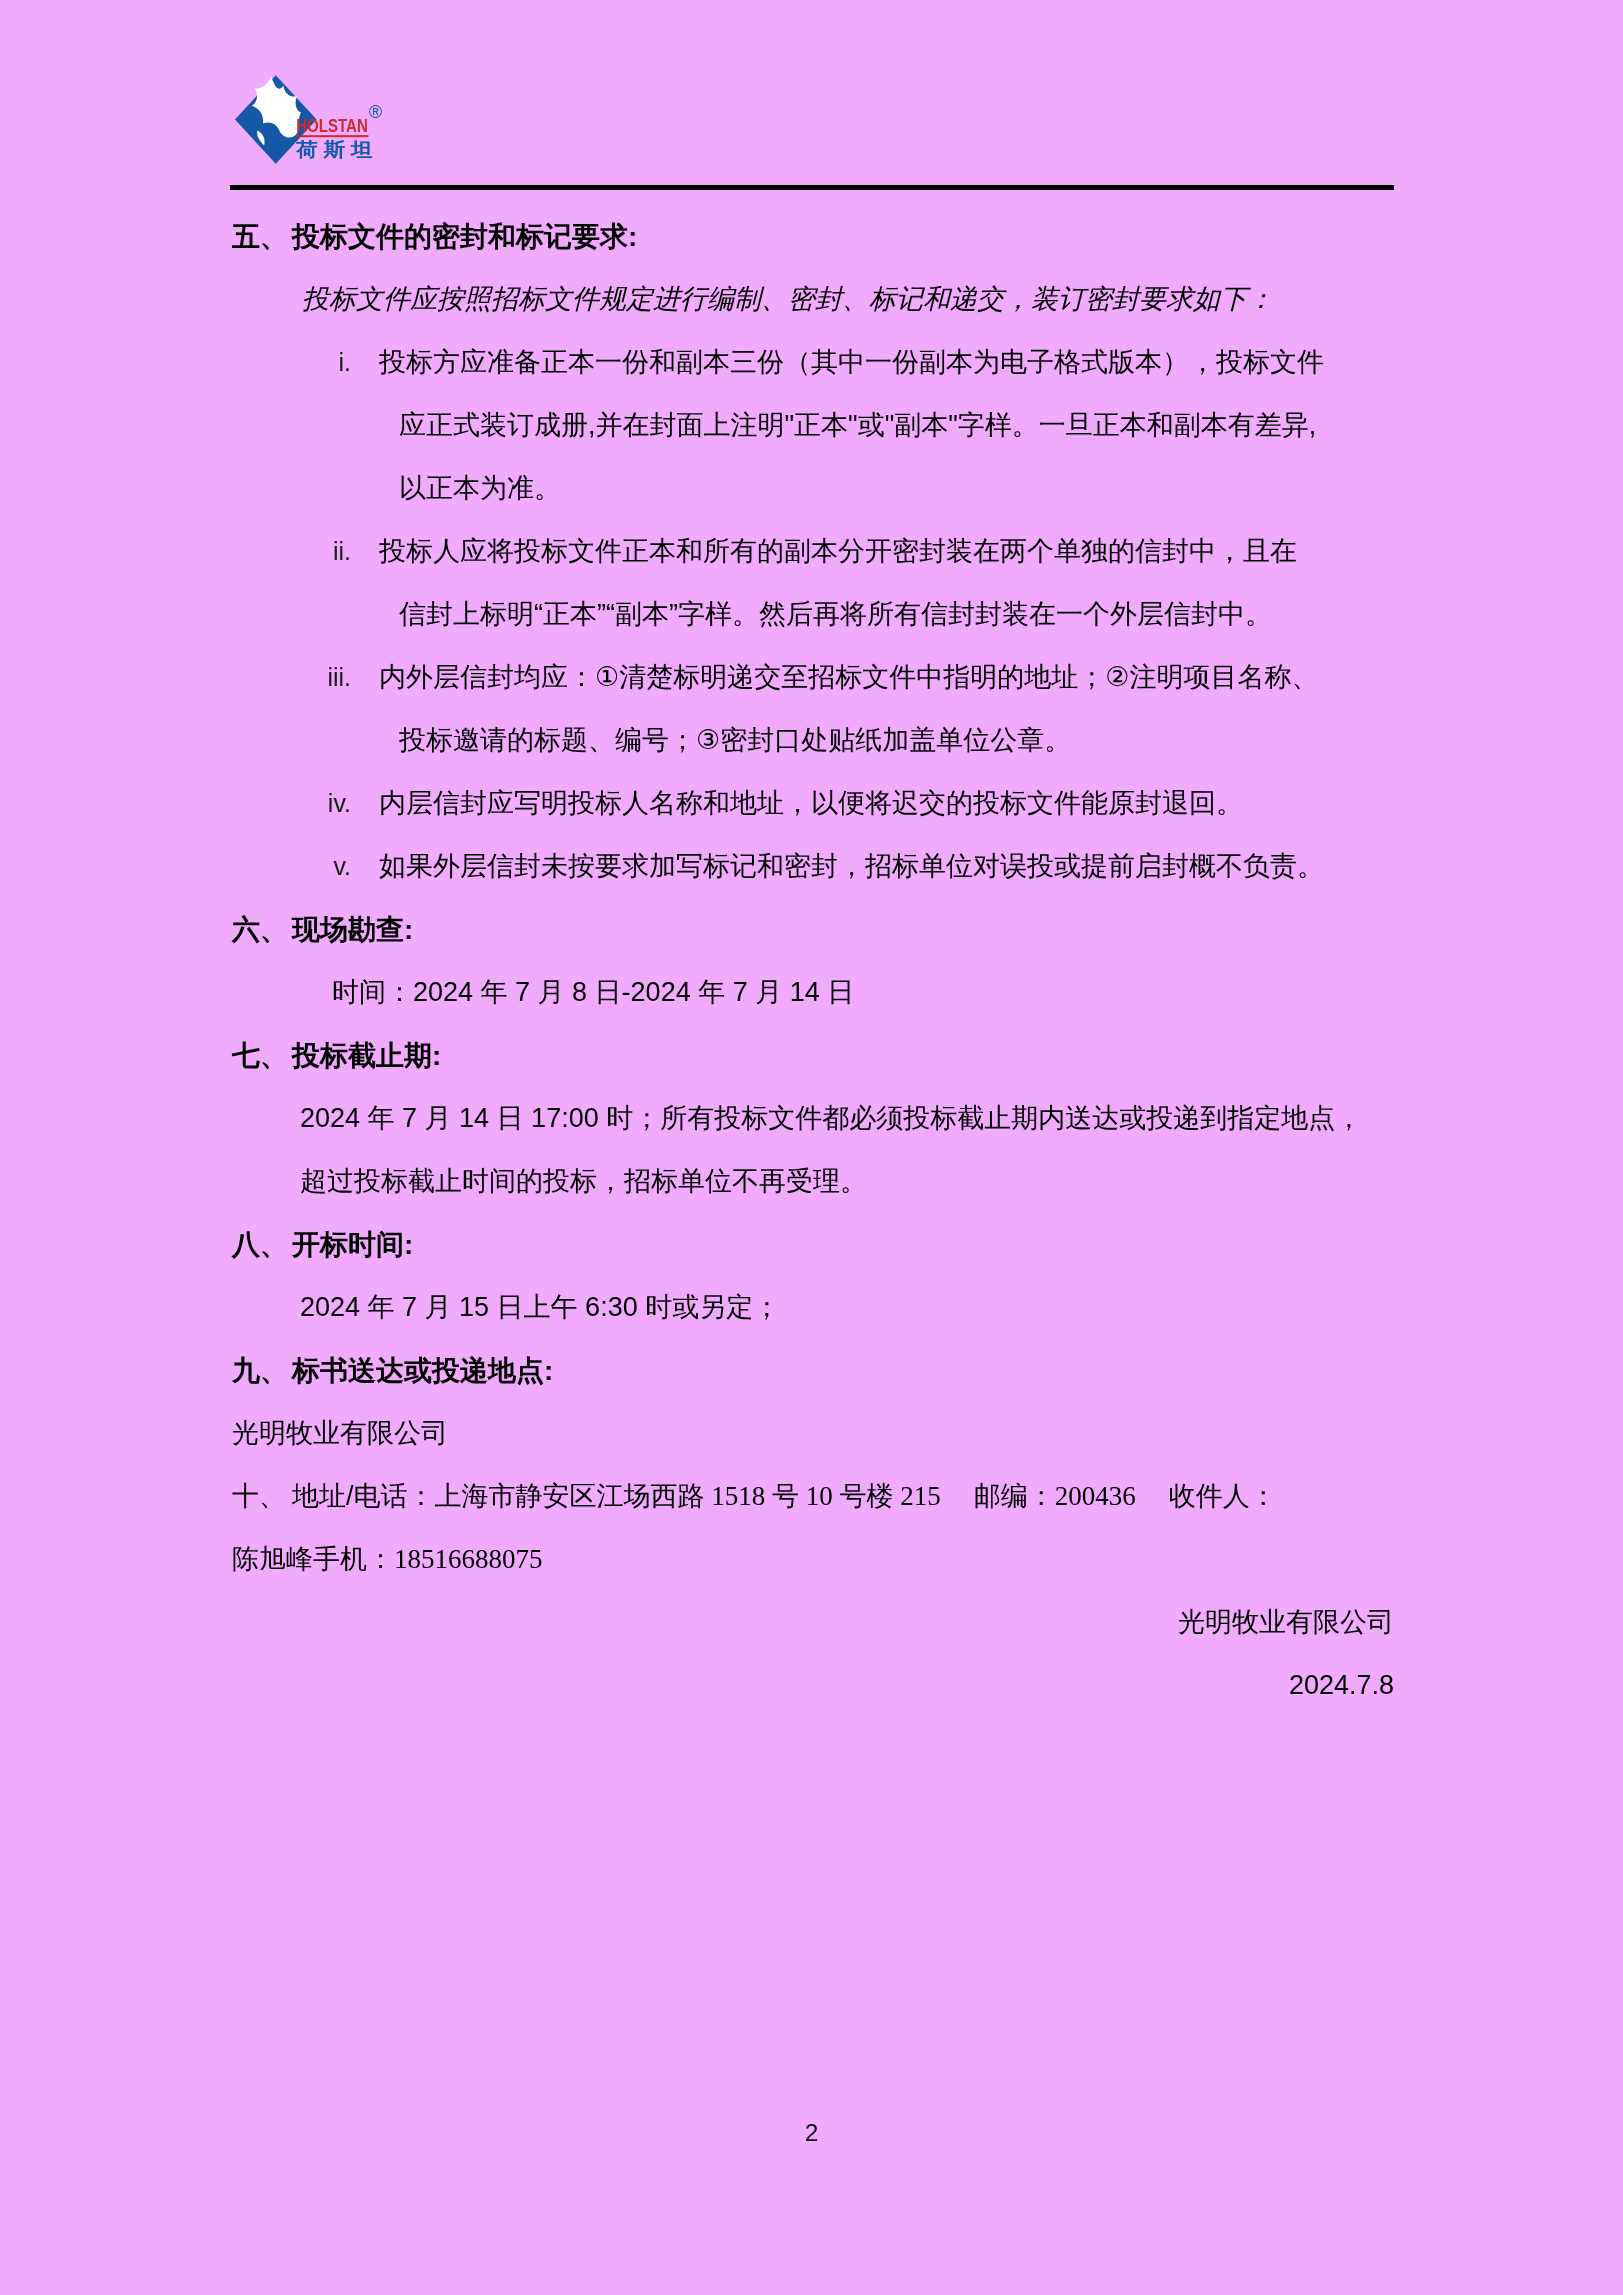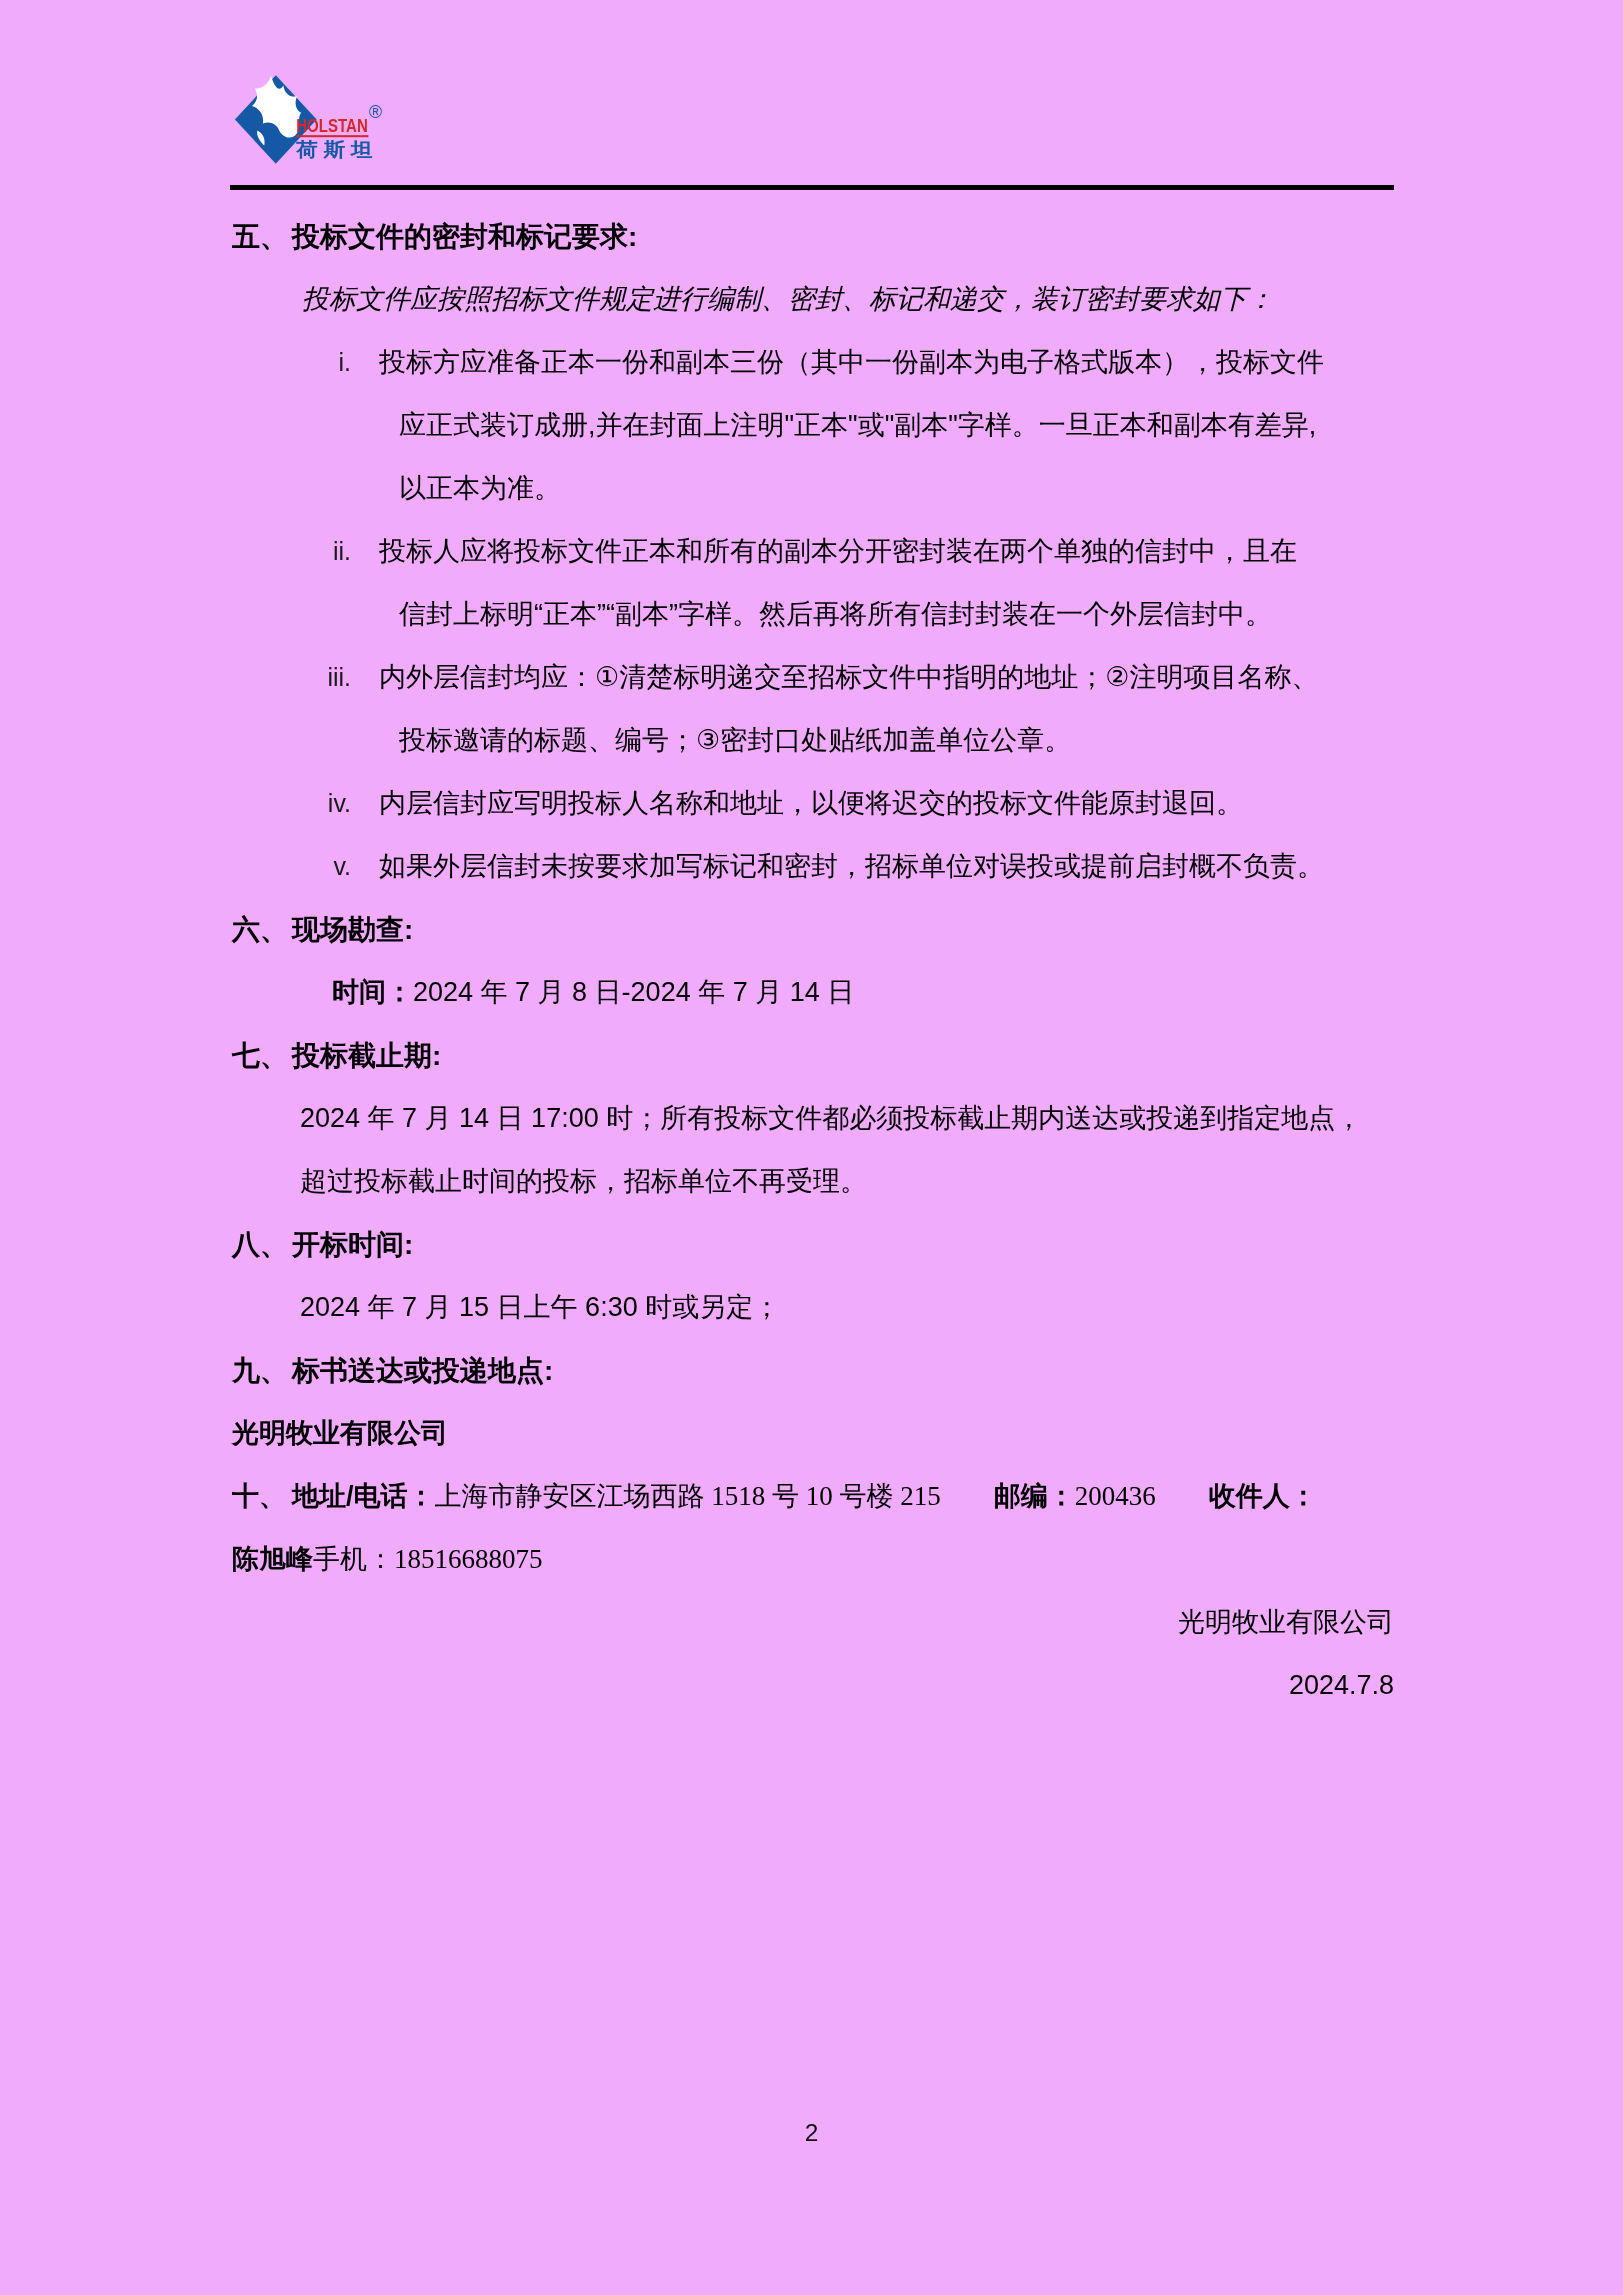--- a/index.html
+++ b/index.html
@@ -13,23 +13,23 @@
   .content{position:absolute;left:232px;top:205px;width:1162px;font-size:27px;line-height:1;}
   .line{height:63px;display:flex;align-items:center;white-space:nowrap;}
   .heading{font-weight:bold;font-size:28px;}
   .secnum{display:inline-block;width:60px;flex:0 0 60px;}
   .intro{padding-left:70px;font-style:italic;}
   .item .marker{display:inline-block;width:119px;flex:0 0 119px;text-align:right;font-size:25px;color:#1a1a1a;}
   .item .itext{margin-left:28px;}
   .cont{padding-left:167px;}
   .body-indent{padding-left:68px;}
   .kv{padding-left:100px;}
-  .bold{font-weight:bold;}
+  .bold{font-weight:normal;}
   .serif{font-family:"Liberation Serif","DejaVu Serif",serif;}
-  .gap80{margin-left:53px;}
+  .gap80{margin-left:33px;}
   .gap70{}
   .signoff{justify-content:flex-end;}
   .footer{position:absolute;left:0;width:1623px;top:2119px;text-align:center;font-size:24.5px;color:#111;}
 </style>
 </head>
 <body>
 
 <div class="page">
 
   <div class="logo">

